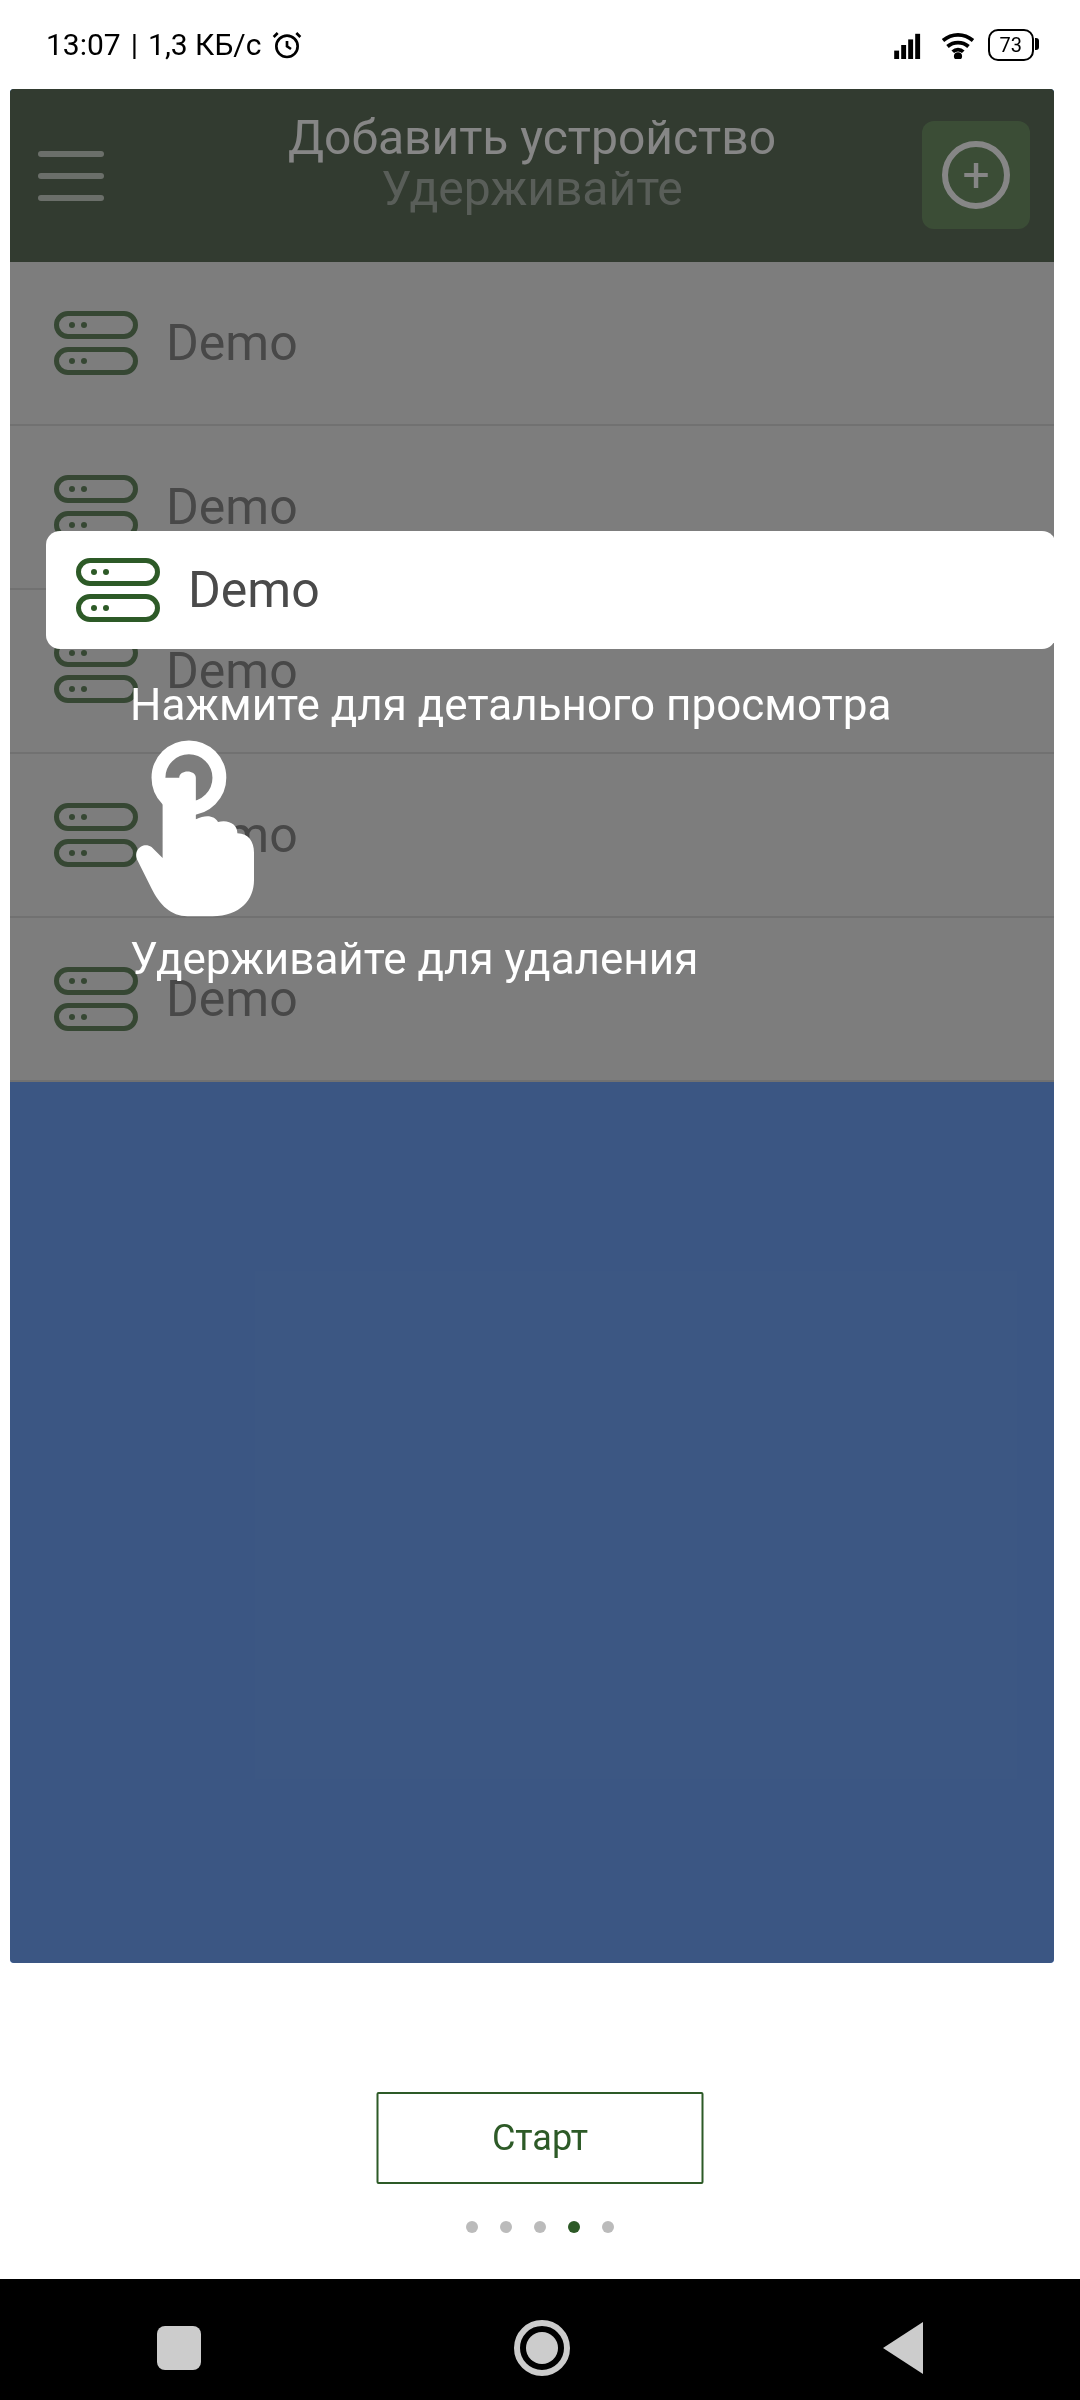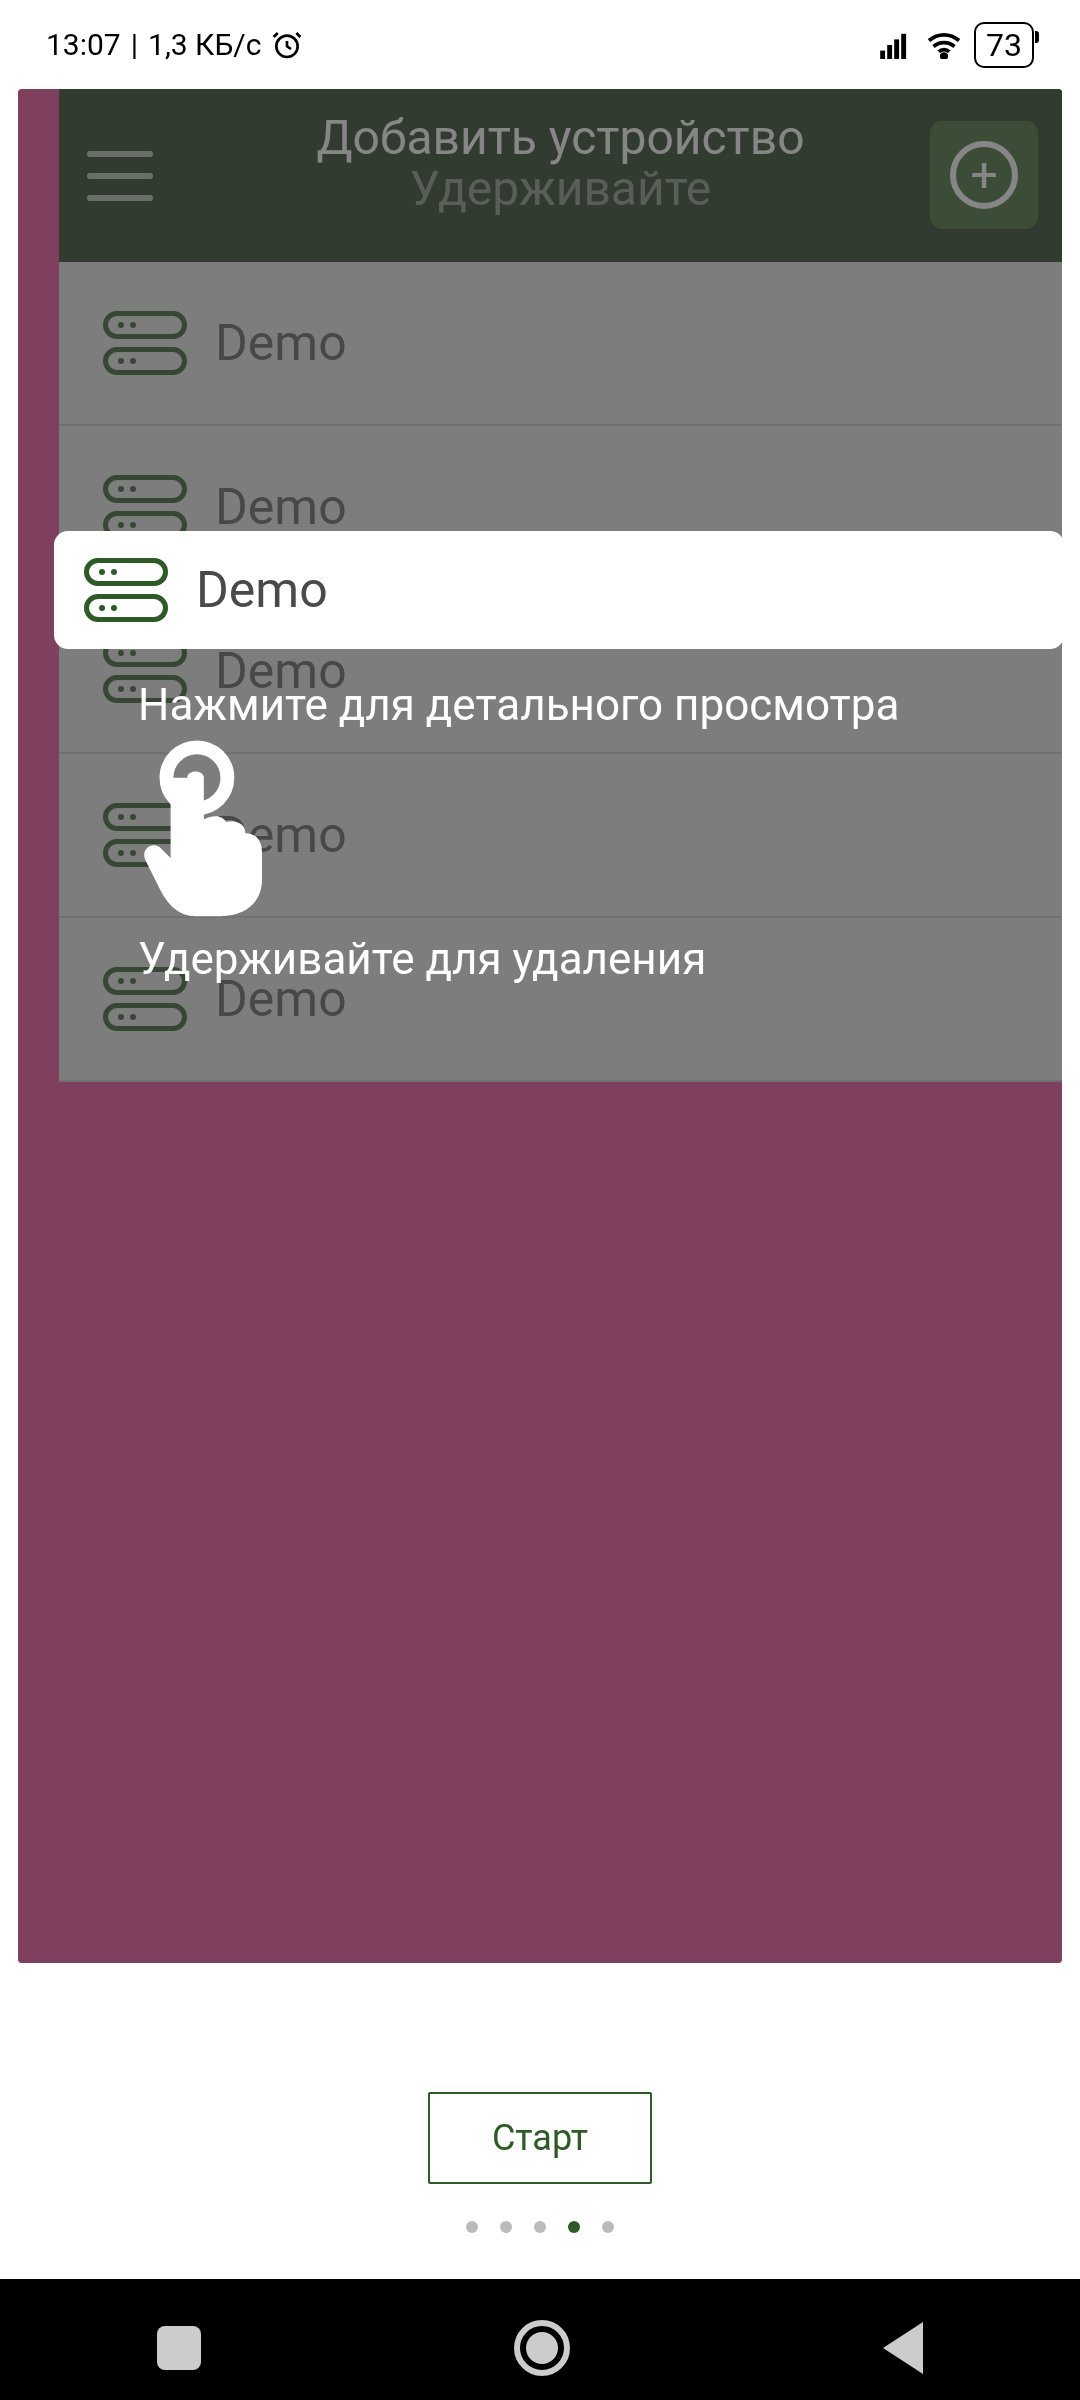--- a/index.html
+++ b/index.html
@@ -3,28 +3,28 @@
 <meta charset="utf-8">
 <style>
   * { box-sizing: border-box; margin: 0; padding: 0; }
   html, body { width: 1080px; height: 2400px; font-family: -apple-system, Roboto, sans-serif; background: #fff; overflow: hidden; }
 
   
   .status-bar { height: 89px; display: flex; align-items: center; justify-content: space-between; padding: 0 46px 0 46px; font-size: 30px; color: #000; }
   .status-left { display: flex; align-items: center; gap: 10px; }
   .status-right { display: flex; align-items: center; gap: 12px; }
   .alarm-icon, .signal-icon, .wifi-icon { display:inline-flex; }
-  .battery { border: 2.5px solid #000; border-radius: 10px; padding: 2px 10px; font-size: 32px; position: relative; }
+  .battery { border: 2.5px solid #000; border-radius: 10px; padding: 2px 10px; font-size: 20px; position: relative; }
   .battery::after { content:''; position:absolute; right:-7px; top:7px; width:4px; height:12px; background:#000; border-radius:0 3px 3px 0; }
 
   
   .app-wrapper { width: 1080px; height: 2328px; position: relative; }
 
   
-  .screenshot { position: absolute; left: 18px; top: 0; width: 1044px; height: 1874px; background: #ec4899; border-radius: 4px; overflow: hidden; padding-left: 41px; }
+  .screenshot { position: absolute; left: 10px; top: 0; width: 1044px; height: 1874px; background: #3b82f6; border-radius: 4px; overflow: hidden; }
 
   .topbar { height: 173px; background: #233a1d; display: flex; align-items: center; padding: 0 28px; position: relative; }
   .hamburger { width: 66px; height: 50px; display:flex; flex-direction:column; justify-content:space-between; }
   .hamburger span { height:6px; background:#b9c2b6; border-radius:3px; }
   .titles { position:absolute; left:50%; transform:translateX(-50%); top:20px; text-align:center; width: 700px;}
   .title-line1 { color:#fff; font-size:48px; font-weight:400; }
   .title-line2 { color:#8a968a; font-size:48px; font-weight:400; margin-top:-6px; }
   .add-btn { position:absolute; right:24px; top:32px; width:108px; height:108px; background:#3a6b2f; border-radius:12px; display:flex; align-items:center; justify-content:center; }
   .plus-circle { width:68px; height:68px; border:6px solid #fff; border-radius:50%; display:flex; align-items:center; justify-content:center; color:#fff; font-size:48px; line-height:0; }
 
@@ -38,21 +38,21 @@
   
   .dim { position:absolute; inset:0; background: rgba(60,60,60,0.62); }
   .highlight-row { position:absolute; left:36px; top:442px; width:1010px; height:118px; background:#fff; border-radius:14px; display:flex; align-items:center; padding-left:30px; gap:28px; }
   .highlight-row .row-label { color:#4a4a4a; }
 
   .tip1 { position:absolute; left:120px; top:590px; color:#fff; font-size:44px; }
   .tip2 { position:absolute; left:120px; top:844px; color:#fff; font-size:44px; }
   .hand { position:absolute; left:120px; top:650px; width:140px; height:180px; }
 
   
-  .start-btn { position:absolute; left:50%; transform:translateX(-50%); top:2003px; width:224px; height:92px; border:2px solid #2d5a27; background:#fff; color:#2d5a27; font-size:36px; display:flex; align-items:center; justify-content:center; border-radius:2px; }
+  .start-btn { position:absolute; left:50%; transform:translateX(-50%); top:2003px; width:327px; height:92px; border:2px solid #2d5a27; background:#fff; color:#2d5a27; font-size:36px; display:flex; align-items:center; justify-content:center; border-radius:2px; }
   .dots { position:absolute; left:50%; transform:translateX(-50%); top:2132px; display:flex; gap:22px; }
   .dot { width:12px; height:12px; border-radius:50%; background:#bbb; }
   .dot.active { background:#2d5a27; }
 
   
   .navbar { position:absolute; left:0; top:2190px; width:1080px; height:138px; background:#000; display:flex; align-items:center; justify-content:space-around; }
   .nav-square { width:44px; height:44px; background:#ccc; border-radius:8px; }
   .nav-circle { width:56px; height:56px; border:6px solid #ccc; border-radius:50%; display:flex; align-items:center; justify-content:center; }
   .nav-circle::after { content:''; width:32px; height:32px; background:#ccc; border-radius:50%; }
   .nav-tri { width:0; height:0; border-top:26px solid transparent; border-bottom:26px solid transparent; border-right:40px solid #ccc; }

